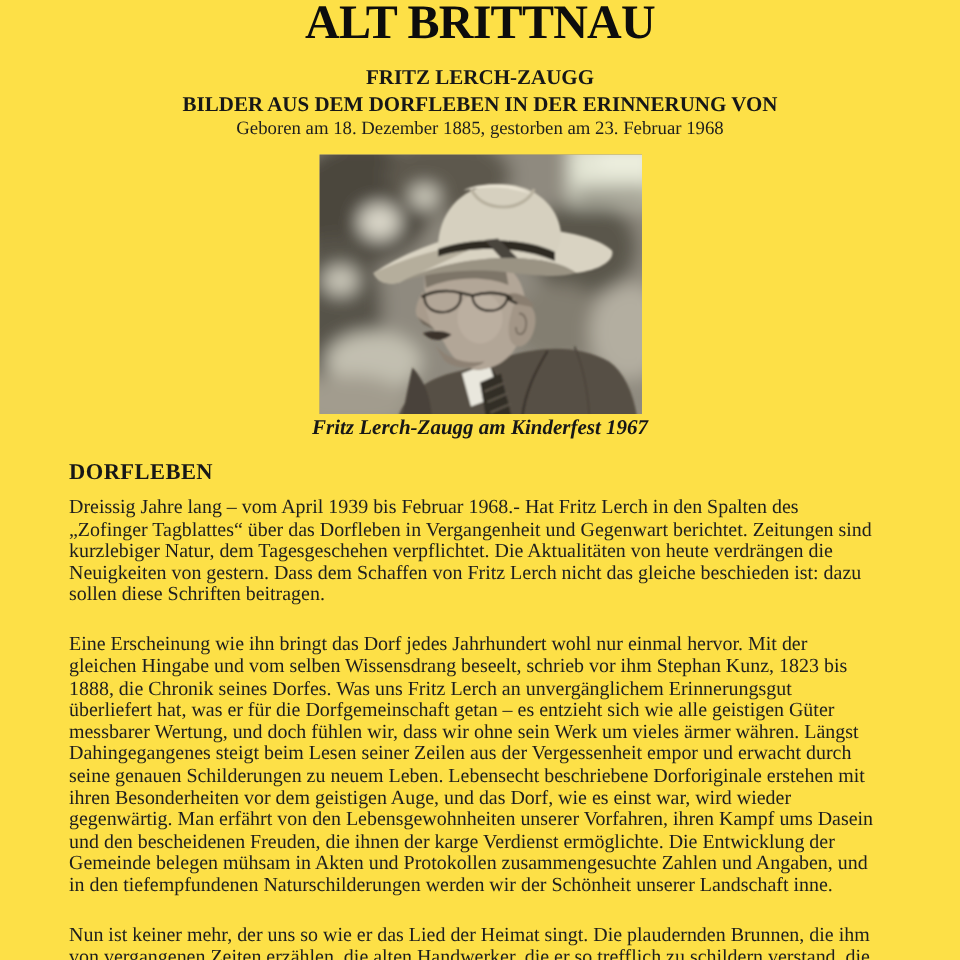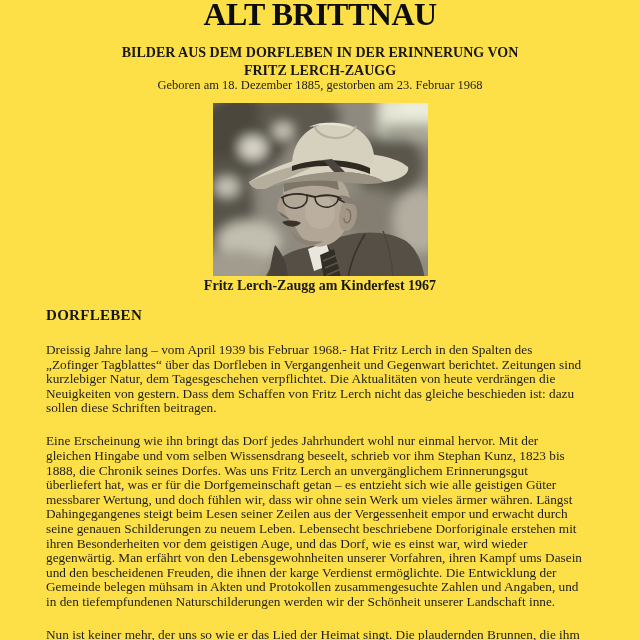--- a/index.html
+++ b/index.html
@@ -48,20 +48,21 @@
     background: #8f8a7f;
   }
   .photo svg { display: block; }
   figcaption.caption {
     margin-top: 1px;
     font-size: 14px;
     font-weight: bold;
     line-height: 17px;
     text-align: center;
     color: #171717;
+    font-style: italic;
   }
   main.text-col {
     width: 538px;
     margin: 0;
     padding: 0 0 0 46px;
     text-align: left;
   }
   h2.section-heading {
     margin: 12px 0 0 0;
     font-size: 15px;
@@ -69,32 +70,32 @@
     font-weight: bold;
     letter-spacing: 0.3px;
     color: #171717;
   }
   main p {
     margin: 18.5px 0 0 0;
     font-size: 13.3px;
     line-height: 14.6px;
     color: #1e1e1e;
   }
-  main p.first { margin-top: 19px; }
+  main p.first { margin-top: 7px; }
 </style>
 </head>
 <body>
 
 <div class="viewport">
 
   <header>
     <h1 class="title">ALT BRITTNAU</h1>
     <div class="subtitle">
+      <div>FRITZ LERCH-ZAUGG</div>
       <div>BILDER AUS DEM DORFLEBEN IN DER ERINNERUNG VON</div>
-      <div>FRITZ LERCH-ZAUGG</div>
     </div>
     <div class="dates">Geboren am 18. Dezember 1885, gestorben am 23. Februar 1968</div>
   </header>
 
   <figure class="portrait">
     <div class="photo">
       <svg viewBox="0 0 215 173" width="215" height="173">
         <defs>
           <filter id="bgBlur" x="-30%" y="-30%" width="160%" height="160%">
               <feGaussianBlur stdDeviation="6"></feGaussianBlur>

